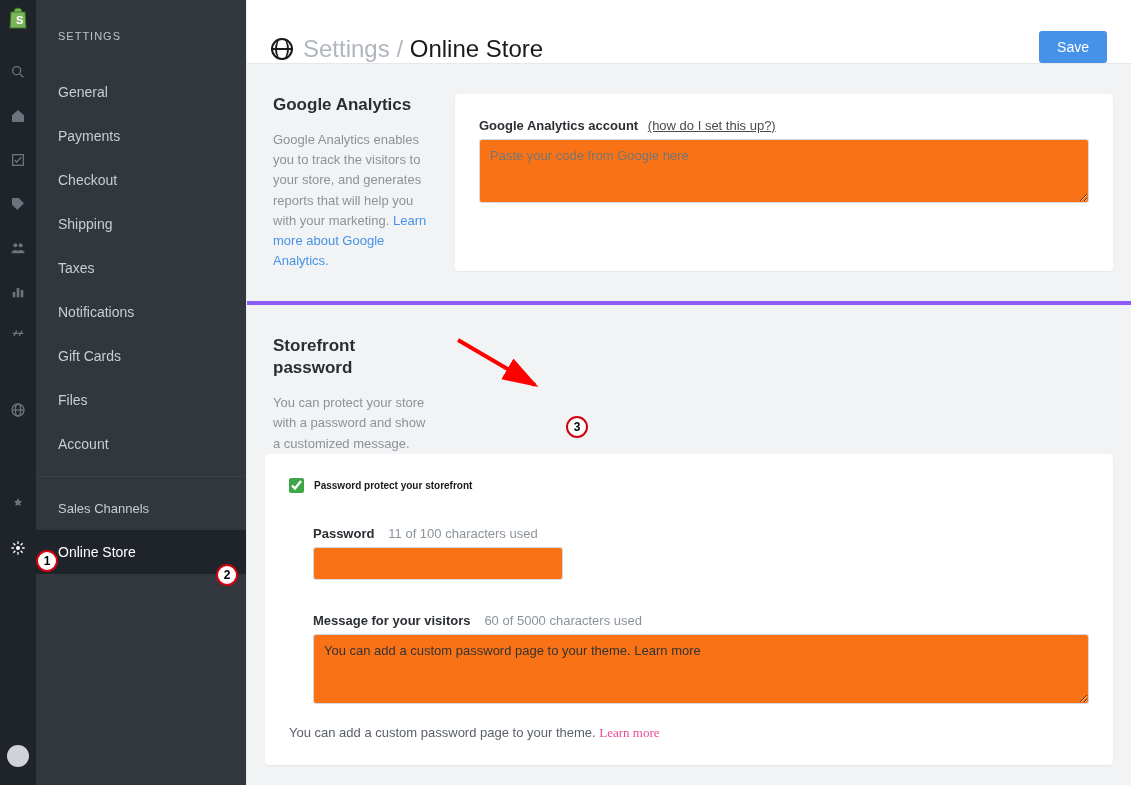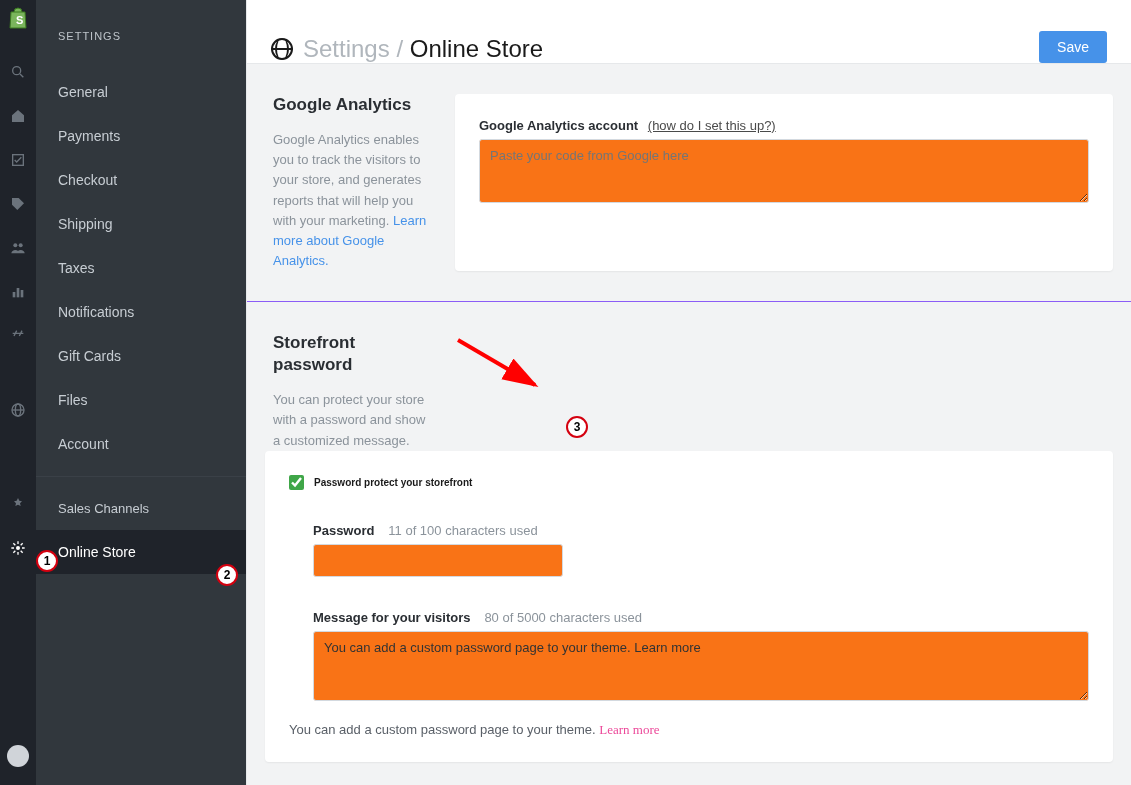--- a/index.html
+++ b/index.html
@@ -19,21 +19,21 @@
 .main { flex: 1; display: flex; flex-direction: column; background: #ffffff; border-left: 1px solid #e6e8ea; }
 .topbar { height: 64px; background: #fff; border-bottom: 1px solid #e6e8ea; display: flex; align-items: flex-end; padding: 0 24px; }
 .topbar .title { font-size: 24px; font-weight: 400; color: #1a1a1a; display: flex; align-items: center; gap: 10px; }
 .topbar .title .globe { width: 22px; height: 22px; border: 2.2px solid #1a1a1a; border-radius: 50%; position: relative; display: inline-block; }
 .topbar .title .globe::before { content: ""; position: absolute; left: 50%; top: -2px; bottom: -2px; width: 10px; transform: translateX(-50%); border-left: 2px solid #1a1a1a; border-right: 2px solid #1a1a1a; border-radius: 50%; }
 .topbar .title .globe::after { content: ""; position: absolute; top: 50%; left: -2px; right: -2px; height: 2px; background: #1a1a1a; transform: translateY(-50%); }
 .topbar .title .bc { color: #b0b6bc; }
 .topbar .title .leaf { color: #1a1a1a; }
 .topbar .save-btn, .bottombar .save-btn { background: #4692e9; color: #fff; border: none; border-radius: 3px; padding: 8px 18px; font-size: 14px; cursor: pointer; margin-left: auto; }
 .content { flex: 1; overflow: auto; background: #f2f3f4; }
-.section { display: flex; padding: 30px 18px; border-bottom: 1px solid #8b5cf6; }
+.section { display: flex; padding: 30px 18px; border-bottom: 4px solid #8b5cf6; }
 .section .desc { width: 190px; padding-right: 20px; padding-left: 8px; }
 .section .desc h2 { font-size: 17px; font-weight: 600; color: #2a2e33; margin-bottom: 14px; line-height: 1.3; }
 .section .desc p { font-size: 13px; color: #8b939b; line-height: 1.55; }
 .section .desc a { color: #4692e9; text-decoration: none; }
 .section .card { flex: 1; background: #fff; border-radius: 4px; padding: 24px 24px; box-shadow: 0 1px 2px rgba(0,0,0,0.06); }
 .field-label { font-size: 13px; font-weight: 700; color: #2a2e33; margin-bottom: 6px; display: block; }
 .help-link { font-size: 13px; color: #4a4a4a; text-decoration: underline; margin-left: 6px; font-weight: 400; }
 textarea, input[type=text] { width: 100%; border: 1px solid #d3d9df; border-radius: 3px; padding: 8px 10px; font-size: 13px; color: #333; background: #f97316; }
 textarea { resize: both; font-family: inherit; }
 .ga-textarea { height: 64px; }
@@ -178,21 +178,21 @@
           <label>Password protect your storefront</label>
         </div>
         <div class="sub-field">
           <span class="field-label" style="display:inline">Password</span>
           <span class="hint">11 of 100 characters used</span>
           <br>
           <input type="text" style="">
         </div>
         <div class="sub-field">
           <span class="field-label" style="display:inline">Message for your visitors</span>
-          <span class="hint">80 of 5000 characters used</span>
+          <span class="hint">60 of 5000 characters used</span>
           <textarea style="">You can add a custom password page to your theme. Learn more</textarea>
         </div>
         <div class="note">
           <span>You can add a custom password page to your theme. </span><a href="#">Learn more</a>
         </div>
       </div>
     </div>
 
     <div class="bottombar">
       <button class="save-btn">Save</button>

